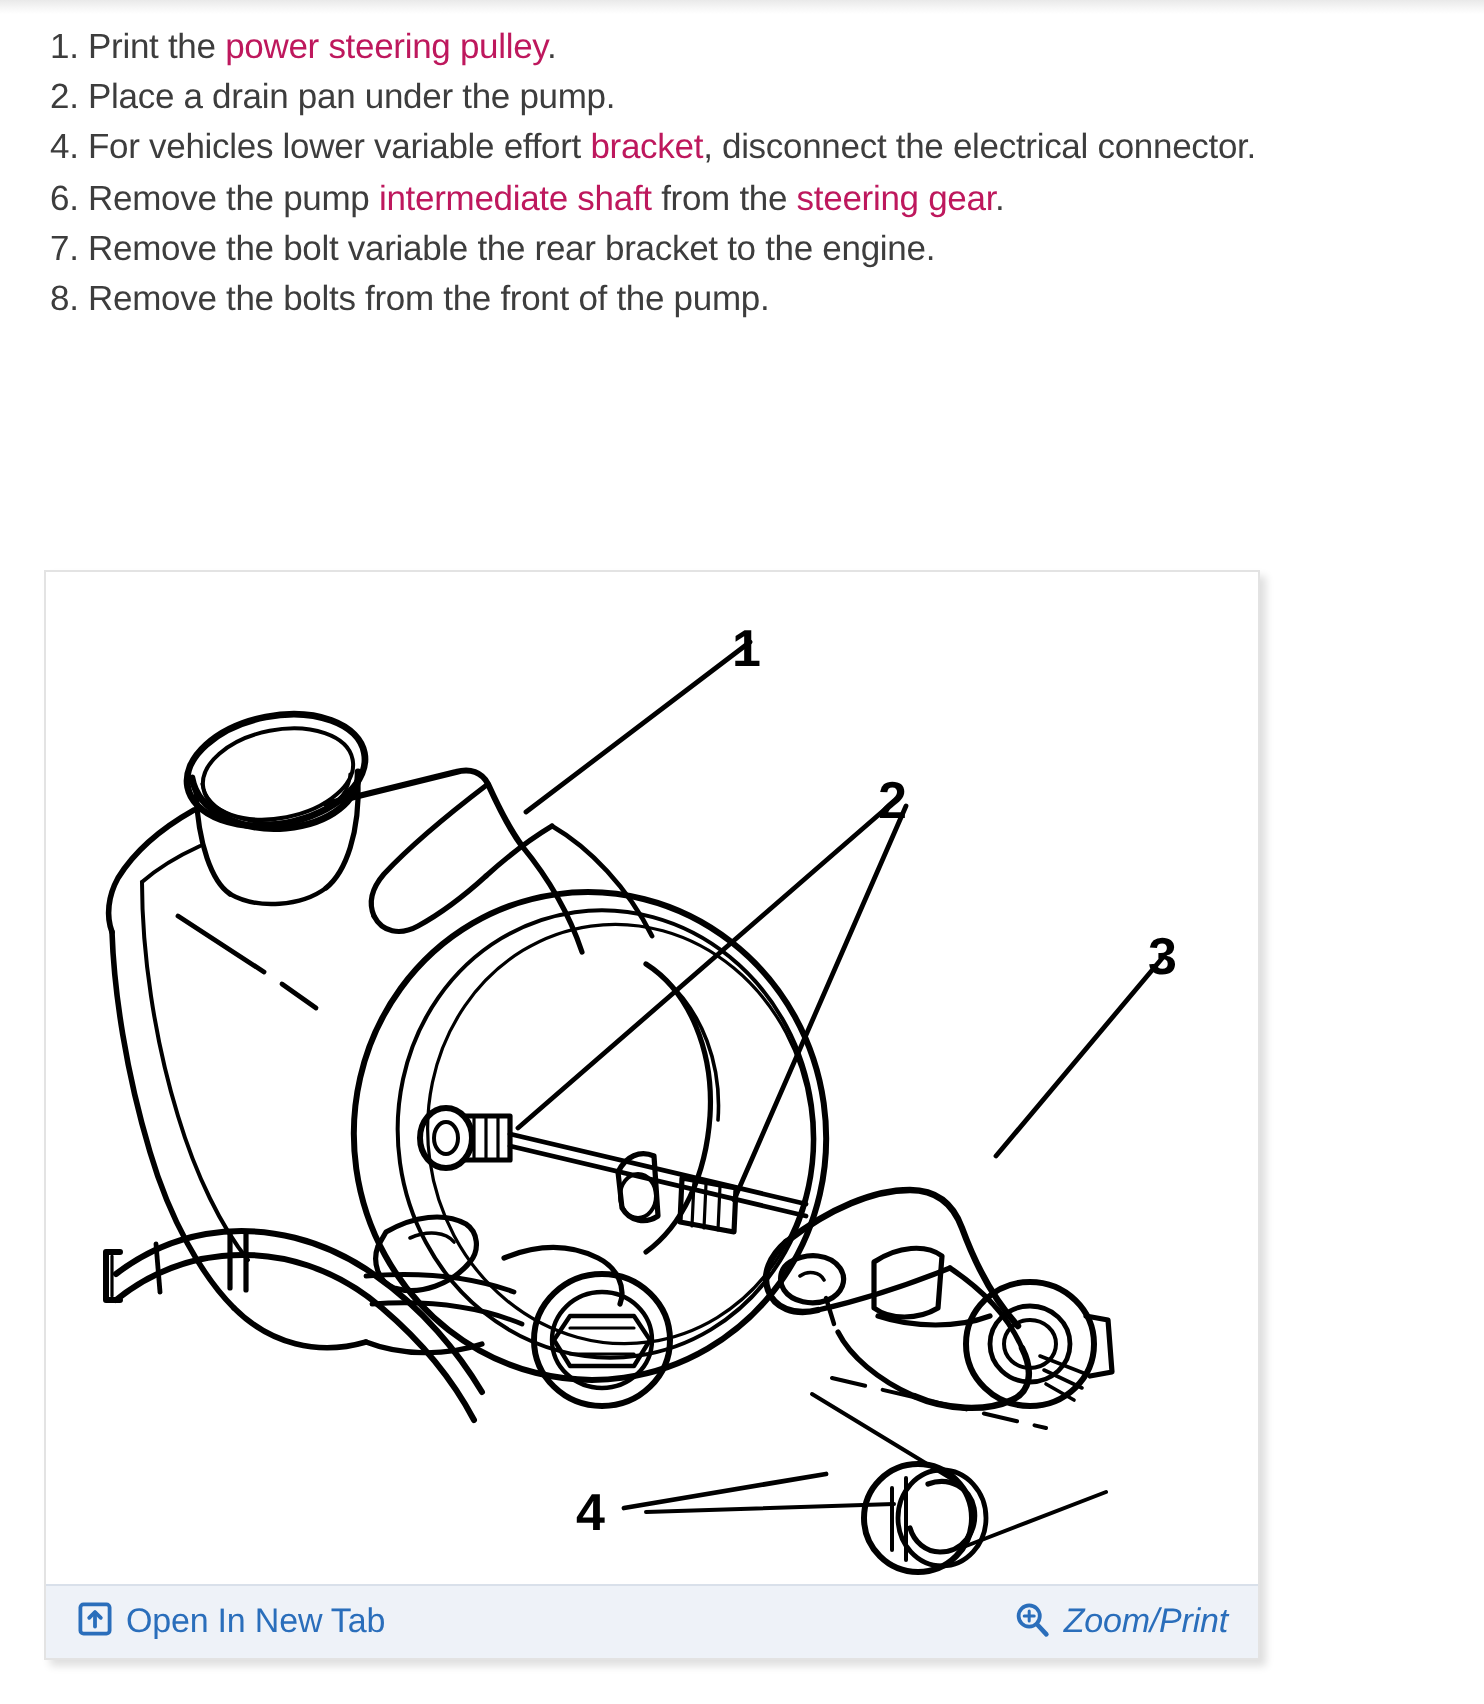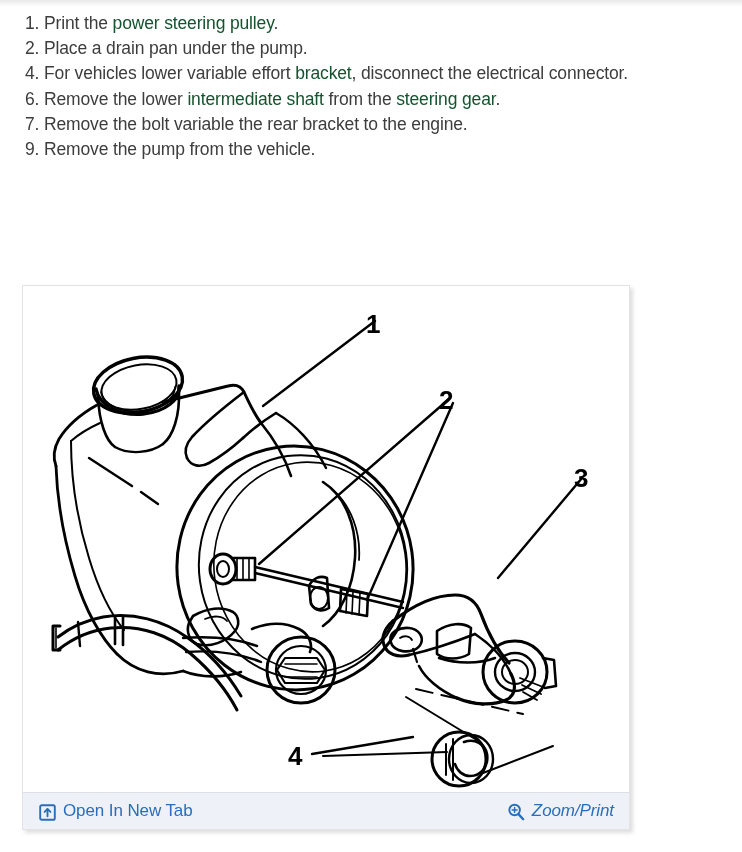--- a/index.html
+++ b/index.html
@@ -40,21 +40,21 @@
     line-height: 25.2px;
     color: #3d3d3d;
     white-space: nowrap;
     letter-spacing: -0.15px;
   }
   .steps li .num {
     color: #3d3d3d;
   }
   .steps a,
   .steps .lnk {
-    color: #14532d;
+    color: #be185d;
     text-decoration: none;
     cursor: pointer;
   }
 
   
   .figure-card {
     position: absolute;
     left: 22px;
     top: 285px;
     width: 608px;
@@ -81,21 +81,21 @@
     bottom: 0;
     width: 606px;
     height: 37px;
     background: #eef2f8;
     border-top: 1px solid #d9e0ea;
     display: flex;
     align-items: center;
   }
   .tb-btn {
     display: flex;
-    align-items: flex-end;
+    align-items: flex-start;
     gap: 7px;
     color: #2a6ebb;
     font-size: 17px;
     cursor: pointer;
     user-select: none;
     text-decoration: none;
     letter-spacing: -0.1px;
   }
   .tb-btn.left { margin-left: 16px; }
   .tb-btn.right { margin-left: auto; margin-right: 15px; font-style: italic; }
@@ -103,23 +103,23 @@
 </style>
 </head>
 <body>
 
 <div class="top-shade"></div>
 
 <ol class="steps" id="steps-list">
     <li><span class="num">1.</span> <span>Print the </span><a class="lnk" href="#">power steering pulley</a><span>.</span></li>
     <li><span class="num">2.</span> <span>Place a drain pan under the pump.</span></li>
     <li><span class="num">4.</span> <span>For vehicles lower variable effort </span><a class="lnk" href="#">bracket</a><span>, disconnect the electrical connector.</span></li>
-    <li><span class="num">6.</span> <span>Remove the lower </span><a class="lnk" href="#">intermediate shaft</a><span> from the </span><a class="lnk" href="#">steering gear</a><span>.</span></li>
+    <li><span class="num">6.</span> <span>Remove the pump </span><a class="lnk" href="#">intermediate shaft</a><span> from the </span><a class="lnk" href="#">steering gear</a><span>.</span></li>
     <li><span class="num">7.</span> <span>Remove the bolt variable the rear bracket to the engine.</span></li>
-    <li><span class="num">9.</span> <span>Remove the pump from the vehicle.</span></li>
+    <li><span class="num">8.</span> <span>Remove the bolts from the front of the pump.</span></li>
   </ol>
 
 <div class="figure-card">
 
   <div class="figure-image-wrap">
     <svg width="606" height="506" viewBox="0 0 606 506" xmlns="http://www.w3.org/2000/svg">
       <g fill="none" stroke="#000" stroke-width="2.6" stroke-linecap="round" stroke-linejoin="round">
 
         <ellipse cx="115" cy="99" rx="45" ry="27" transform="rotate(-11 115 99)" stroke-width="3.4"></ellipse>
         <ellipse cx="116" cy="101" rx="38" ry="22" transform="rotate(-11 116 101)" stroke-width="2"></ellipse>

